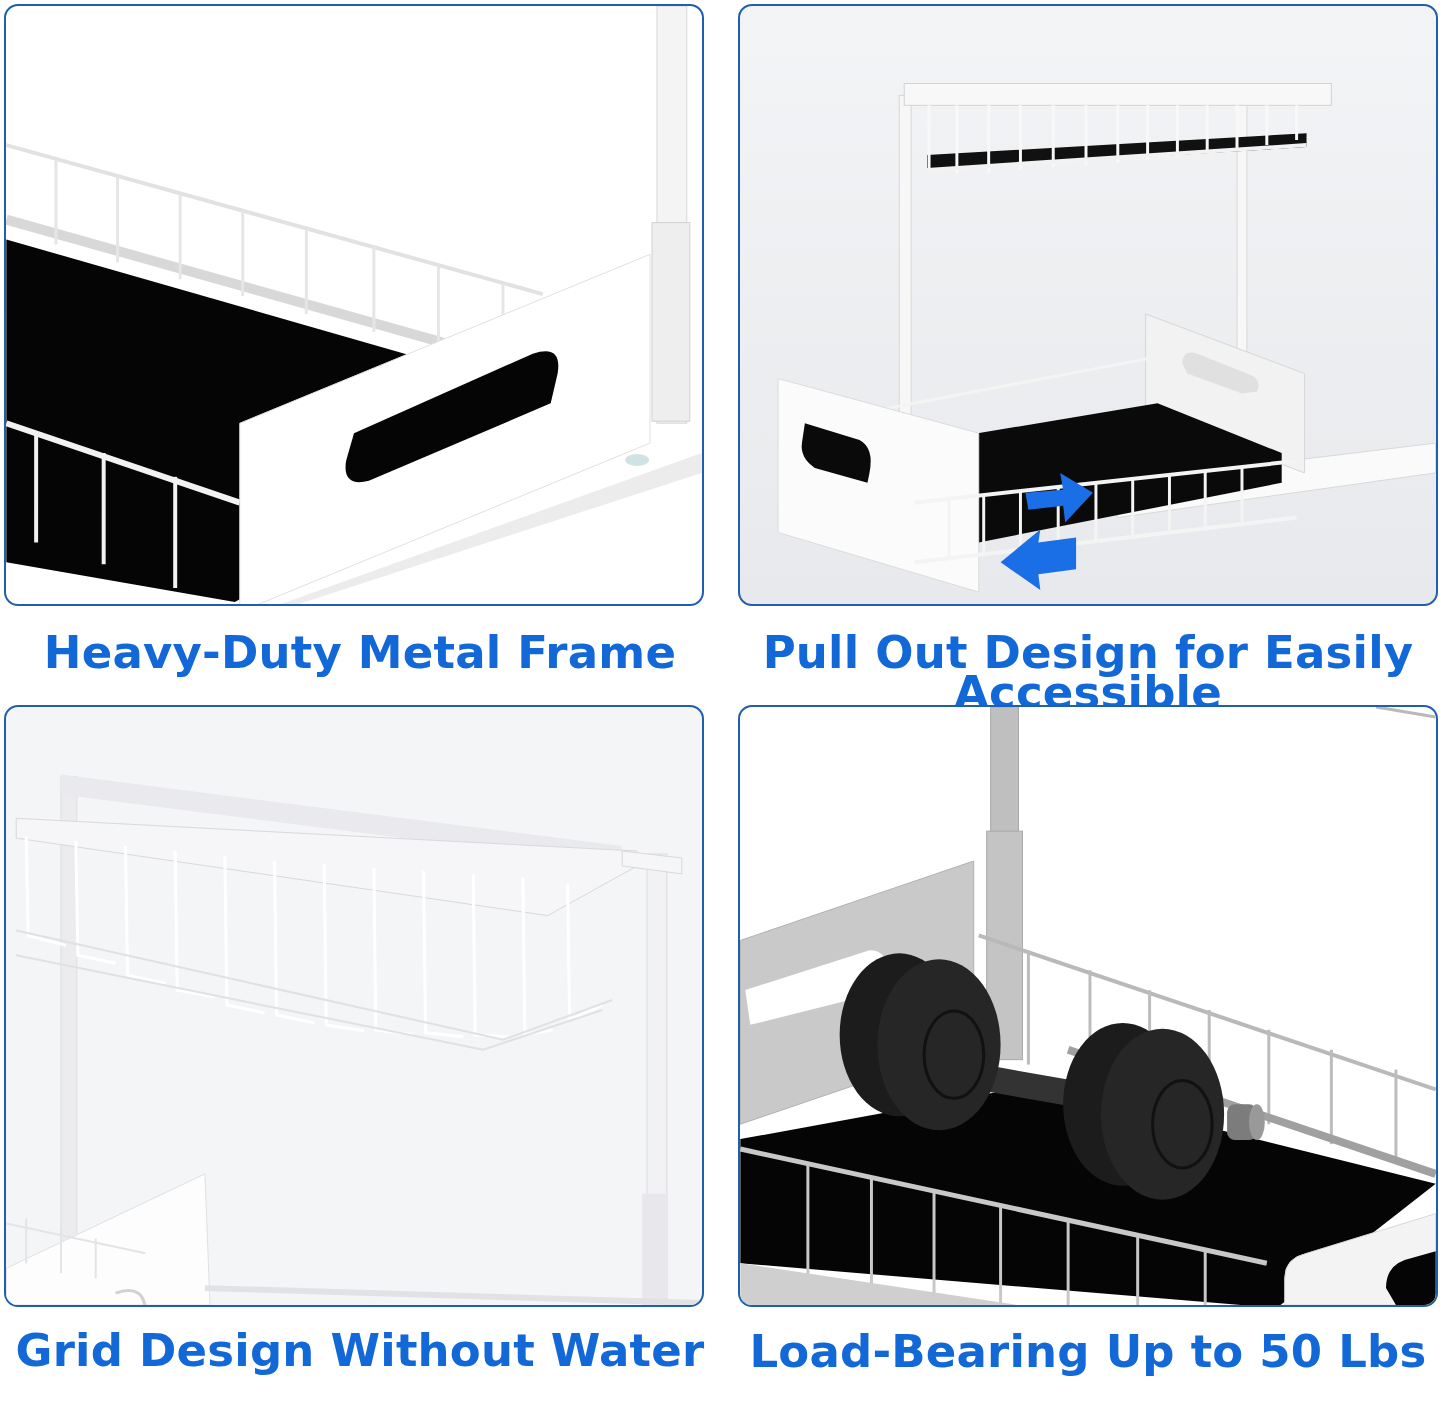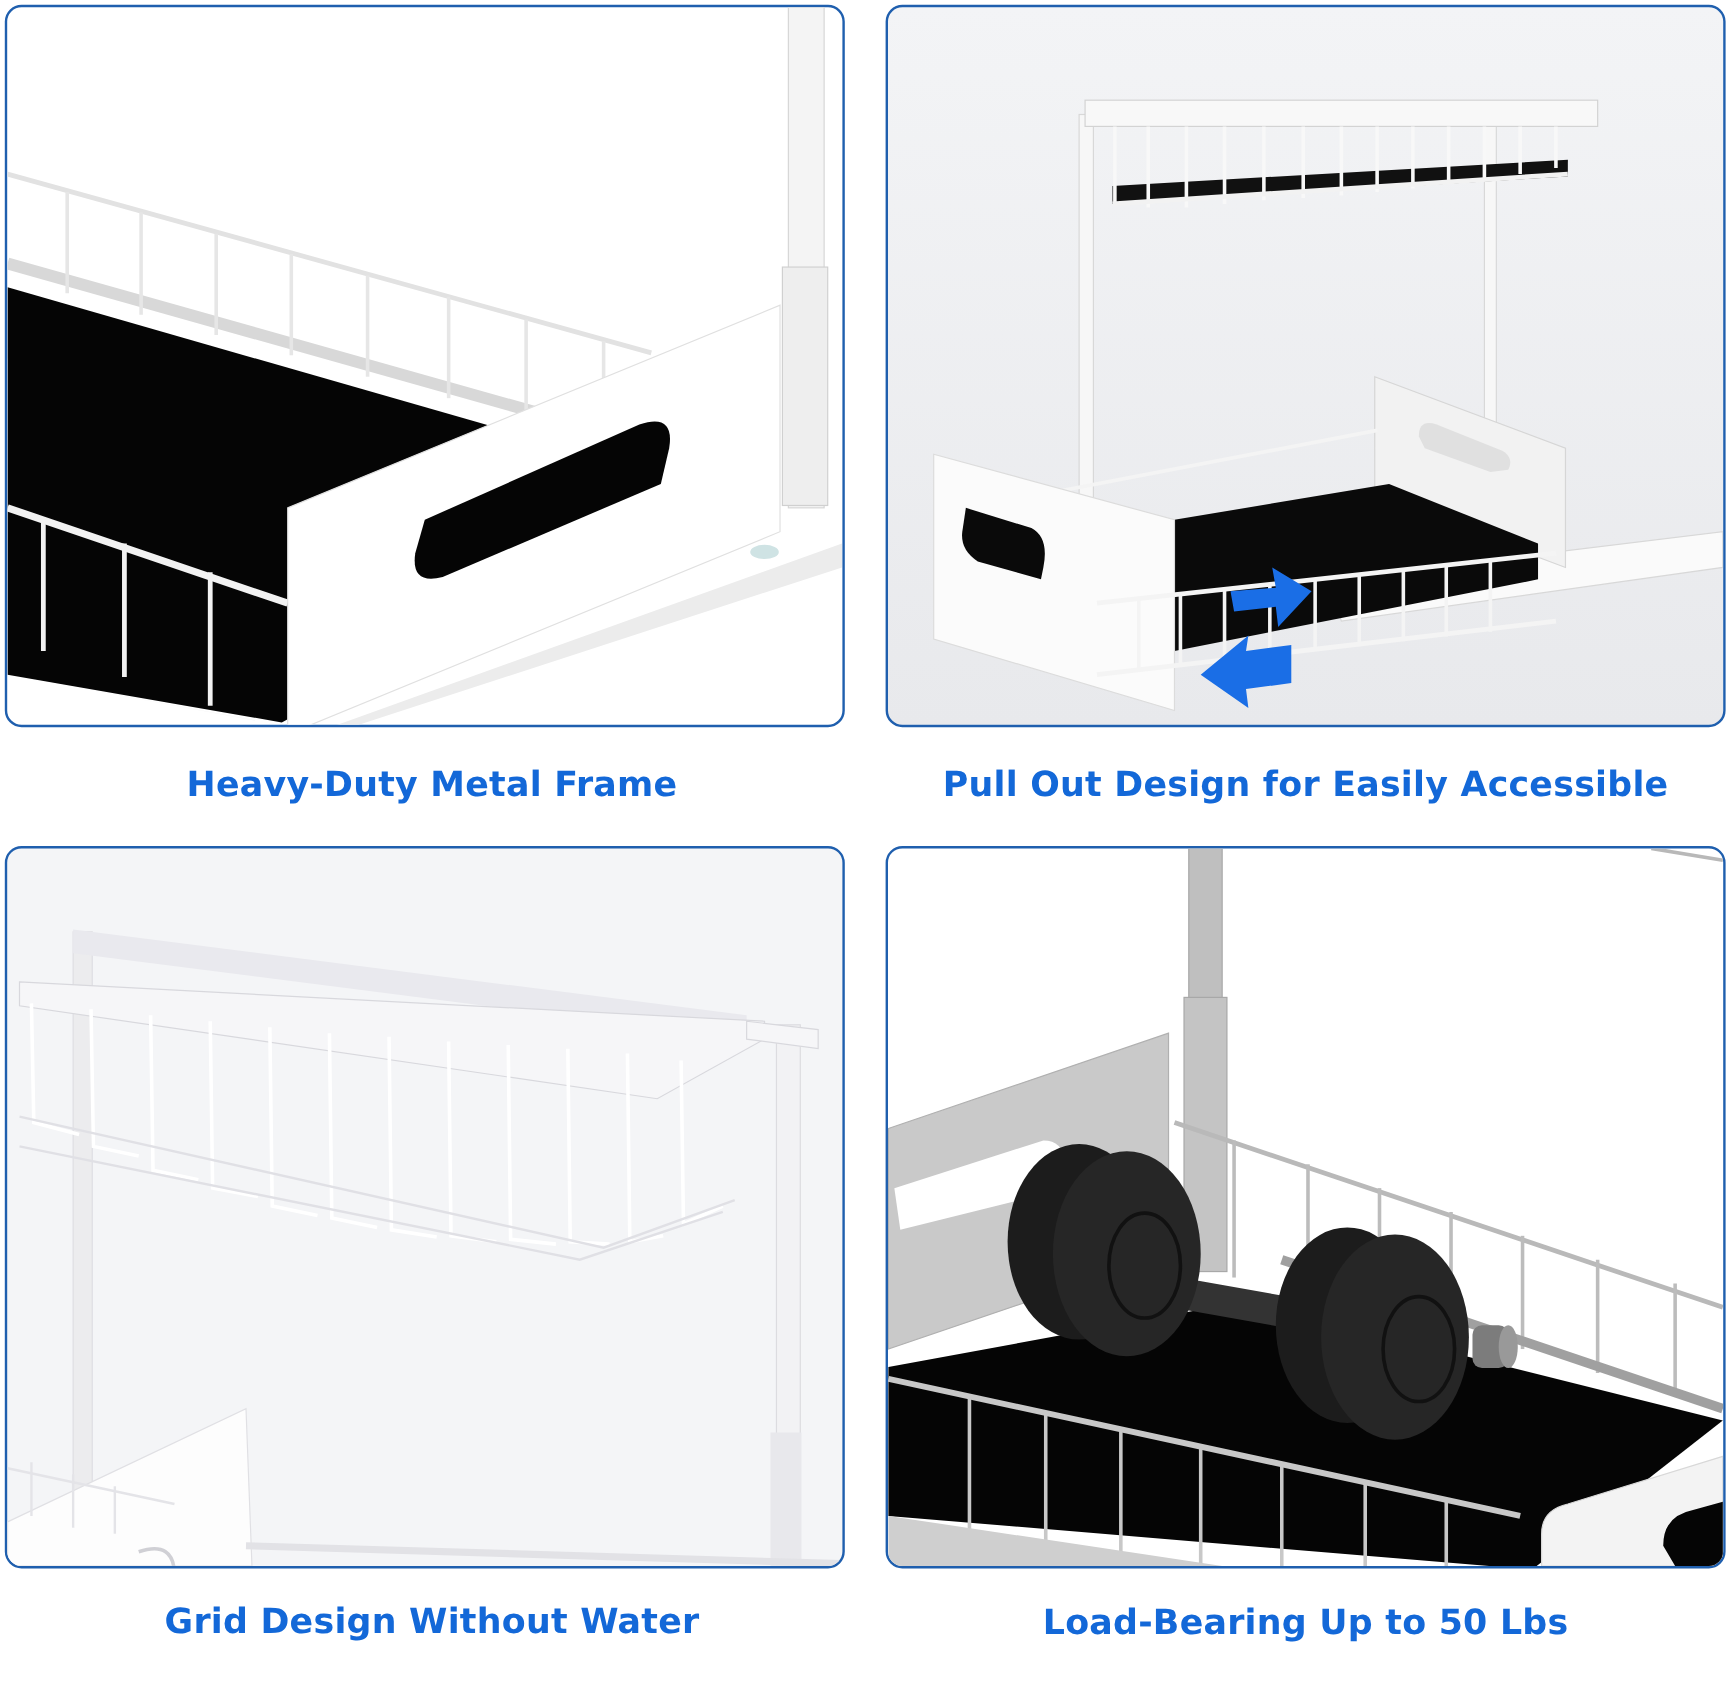--- a/index.html
+++ b/index.html
@@ -17,21 +17,21 @@
   .p1 { left: 4px; top: 4px; background: #ffffff; }
   .p2 { left: 738px; top: 4px; background: linear-gradient(#f3f4f6, #e8e9ec); }
   .p3 { left: 4px; top: 705px; background: #f4f5f7; }
   .p4 { left: 738px; top: 705px; background: #ffffff; }
   .caption {
     position: absolute;
     width: 720px;
     text-align: center;
     color: #1368d8;
     font-weight: bold;
-    font-size: 29px;
+    font-size: 45px;
     line-height: 40px;
     letter-spacing: 0.2px;
   }
   .c1 { left: 0; top: 633px; }
   .c2 { left: 728px; top: 633px; }
   .c3 { left: 0; top: 1332px; line-height: 38px; }
   .c4 { left: 728px; top: 1332px; }
 </style>
 </head>
 <body>

